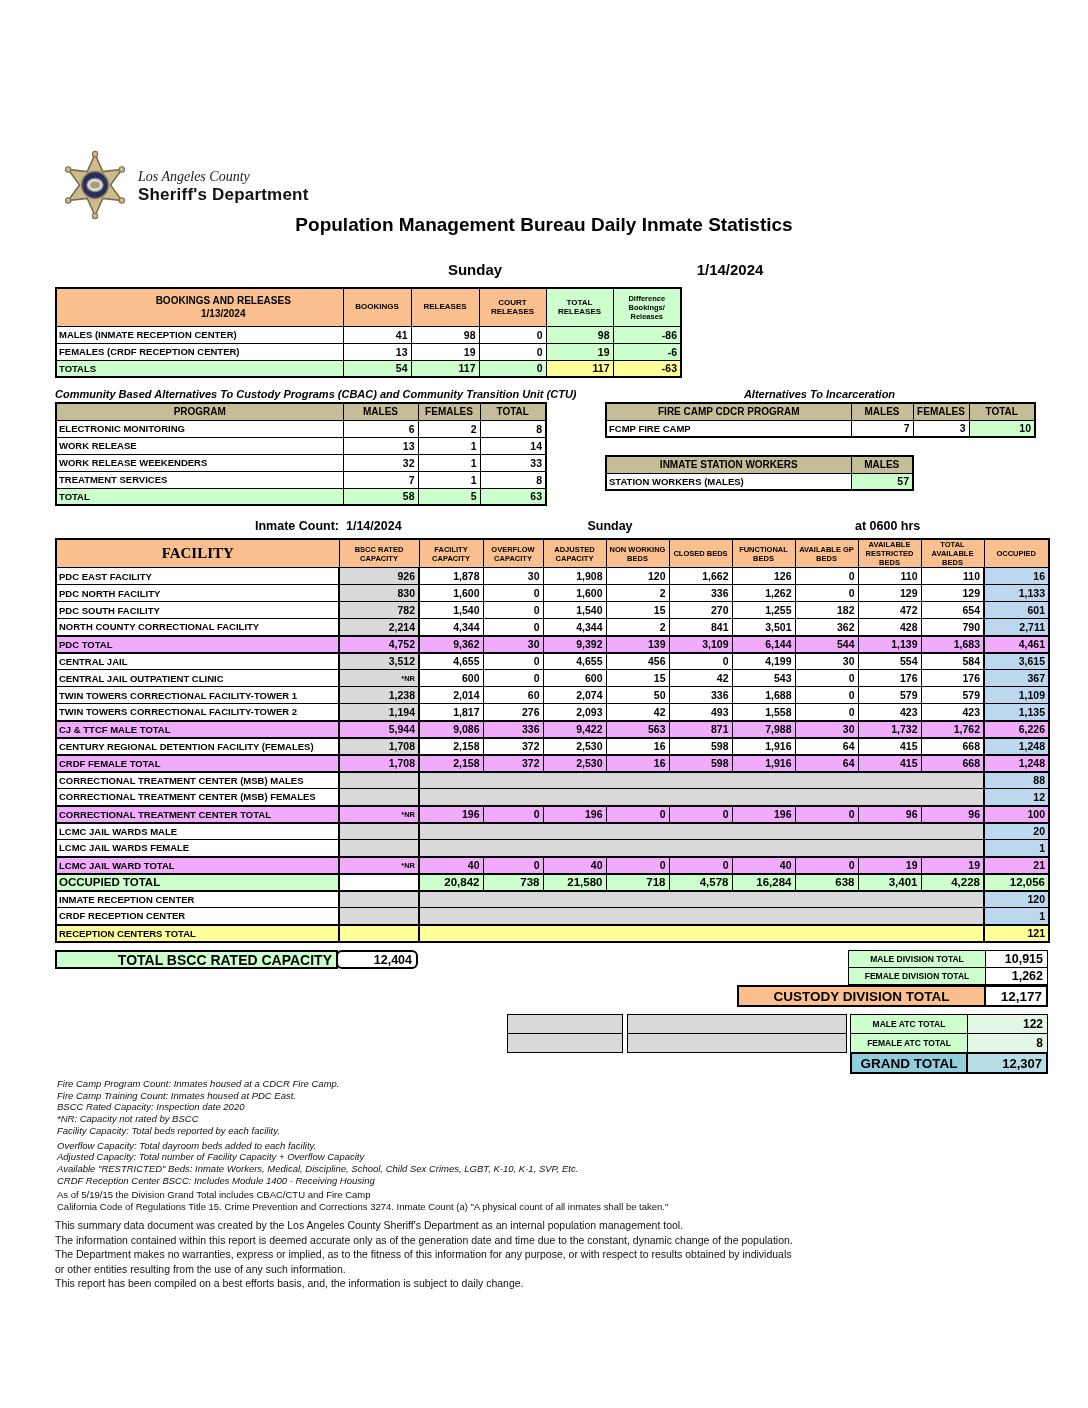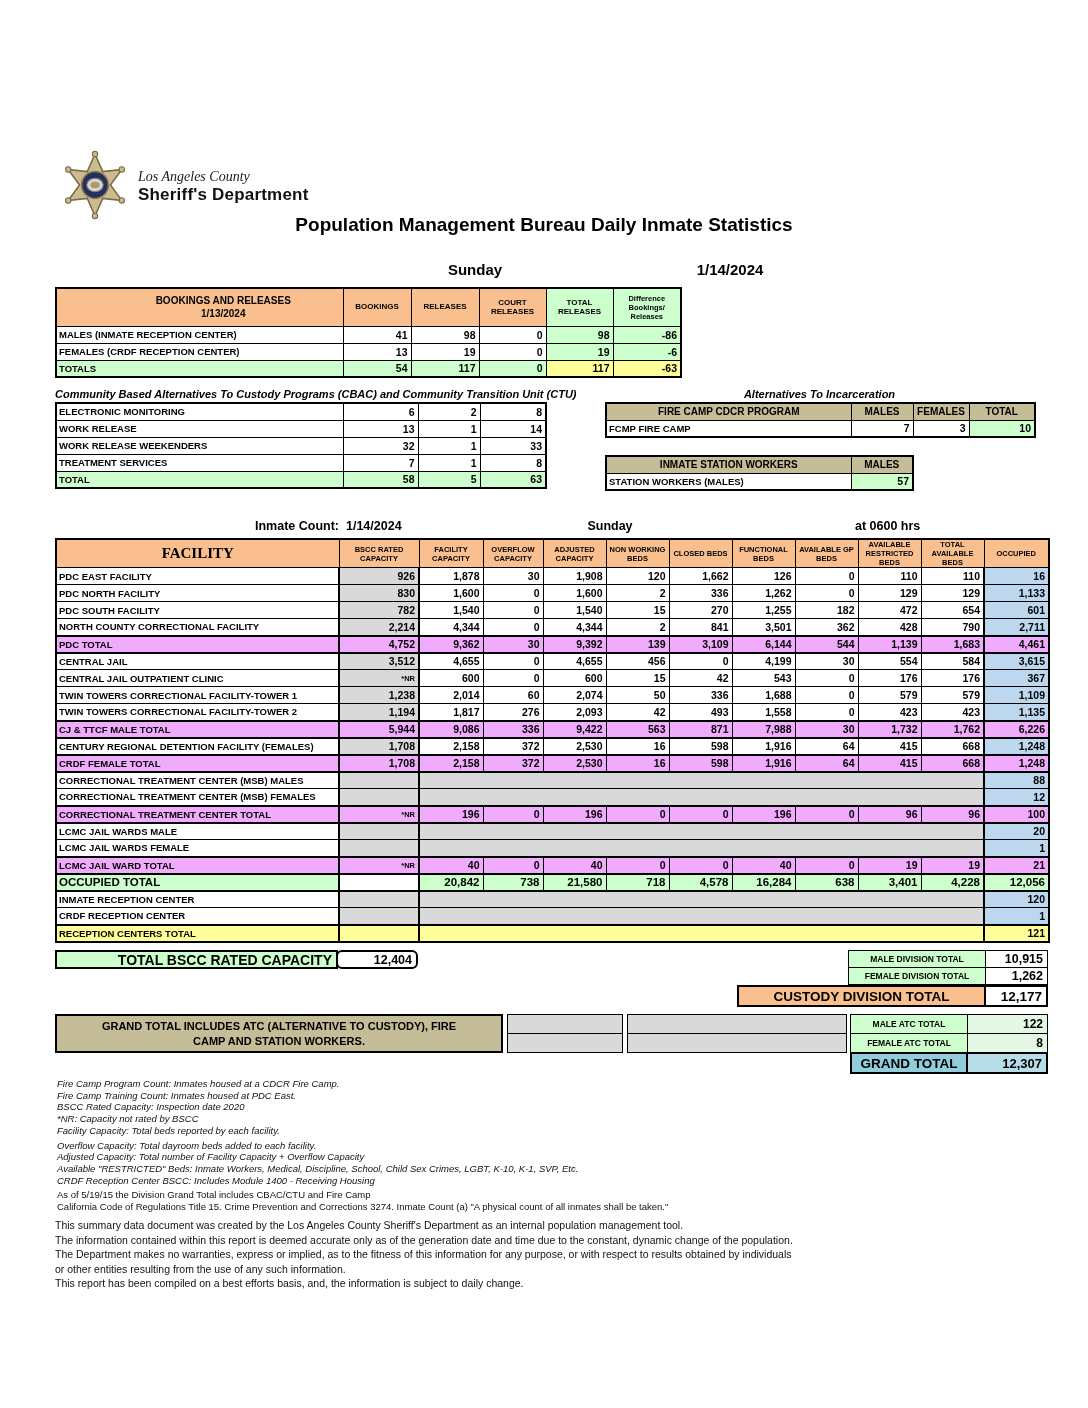--- a/index.html
+++ b/index.html
@@ -141,20 +141,26 @@
 
   <div class="abs sec-title" style="left:55px; top:388px;">Community Based Alternatives To Custody Programs (CBAC) and Community Transition Unit (CTU)</div>
   <table class="cb abs" style="left:55px; top:402px; width:490px;">
     <colgroup>
         <col style="width:287px">
         <col style="width:75px">
         <col style="width:62px">
         <col style="width:66px">
       </colgroup>
     <tbody id="cbac-body">
+        <tr>
+          <td class="h">PROGRAM</td>
+          <td class="h">MALES</td>
+          <td class="h">FEMALES</td>
+          <td class="h">TOTAL</td>
+        </tr>
         <tr>
           <td class="lab">ELECTRONIC MONITORING</td>
           <td class="num">6</td>
           <td class="num">2</td>
           <td class="num">8</td>
         </tr>
         <tr>
           <td class="lab">WORK RELEASE</td>
           <td class="num">13</td>
           <td class="num">1</td>
@@ -516,21 +522,20 @@
   <div class="cellbox right green" style="left:55px; top:950px; width:283px; height:19px; font-size:14px;">TOTAL BSCC RATED CAPACITY</div>
   <div class="cellbox right" style="left:336px; top:950px; width:82px; height:19px; font-size:12.5px;border-radius:6px;">12,404</div>
 
   <div class="cellbox center green" style="left:848px; top:950px; width:138px; height:18px; font-size:8.5px; border-width:1px;">MALE DIVISION TOTAL</div>
   <div class="cellbox right" style="left:985px; top:950px; width:63px; height:18px; font-size:12.5px; border-width:1px;">10,915</div>
   <div class="cellbox center green" style="left:848px; top:967px; width:138px; height:18px; font-size:8.5px; border-width:1px;">FEMALE DIVISION TOTAL</div>
   <div class="cellbox right" style="left:985px; top:967px; width:63px; height:18px; font-size:12.5px; border-width:1px;">1,262</div>
   <div class="cellbox center orange" style="left:737px; top:985px; width:249px; height:22px; font-size:13.5px;">CUSTODY DIVISION TOTAL</div>
   <div class="cellbox right" style="left:984px; top:985px; width:64px; height:22px; font-size:13.5px;">12,177</div>
 
-  <div class="cellbox center tan" style="left:55px; top:1014px; width:448px; height:39px; font-size:11px; white-space:normal; text-align:center; line-height:1.3; padding:0 30px;">GRAND TOTAL INCLUDES ATC (ALTERNATIVE TO CUSTODY), FIRE CAMP AND STATION WORKERS.</div>
   <div class="cellbox gray" style="left:507px; top:1014px; width:116px; height:20px; border-width:1px;"></div>
   <div class="cellbox gray" style="left:507px; top:1033px; width:116px; height:20px; border-width:1px;"></div>
   <div class="cellbox gray" style="left:627px; top:1014px; width:220px; height:20px; border-width:1px;"></div>
   <div class="cellbox gray" style="left:627px; top:1033px; width:220px; height:20px; border-width:1px;"></div>
   <div class="cellbox center green" style="left:850px; top:1014px; width:118px; height:20px; font-size:8.5px; border-width:1px;">MALE ATC TOTAL</div>
   <div class="cellbox right" style="left:967px; top:1014px; width:81px; height:20px; font-size:12px; border-width:1px; background:#E4F6E4;">122</div>
   <div class="cellbox center green" style="left:850px; top:1033px; width:118px; height:20px; font-size:8.5px; border-width:1px;">FEMALE ATC TOTAL</div>
   <div class="cellbox right" style="left:967px; top:1033px; width:81px; height:20px; font-size:12px; border-width:1px; background:#E4F6E4;">8</div>
   <div class="cellbox center" style="left:850px; top:1052px; width:118px; height:22px; font-size:13.5px; background:#92CDDC;">GRAND TOTAL</div>
   <div class="cellbox right" style="left:966px; top:1052px; width:82px; height:22px; font-size:13px; background:#B7DEE8;">12,307</div>

